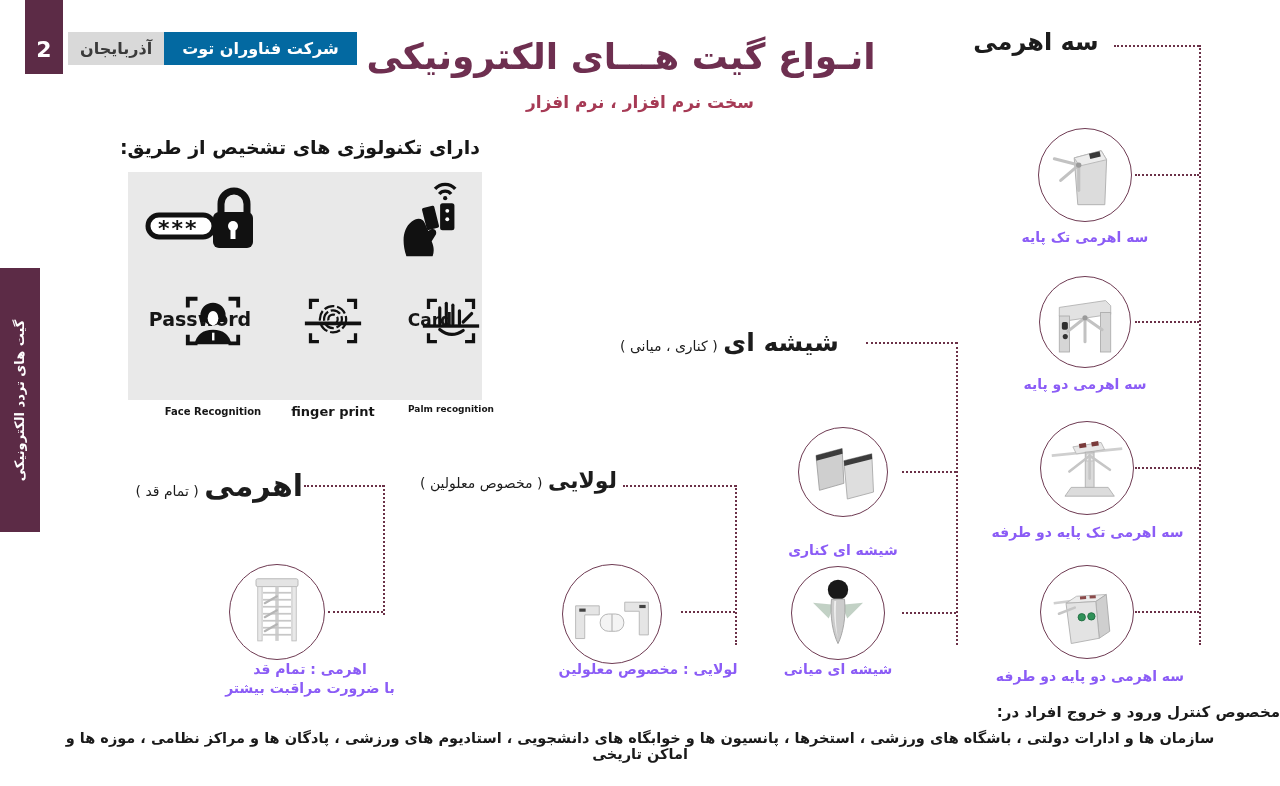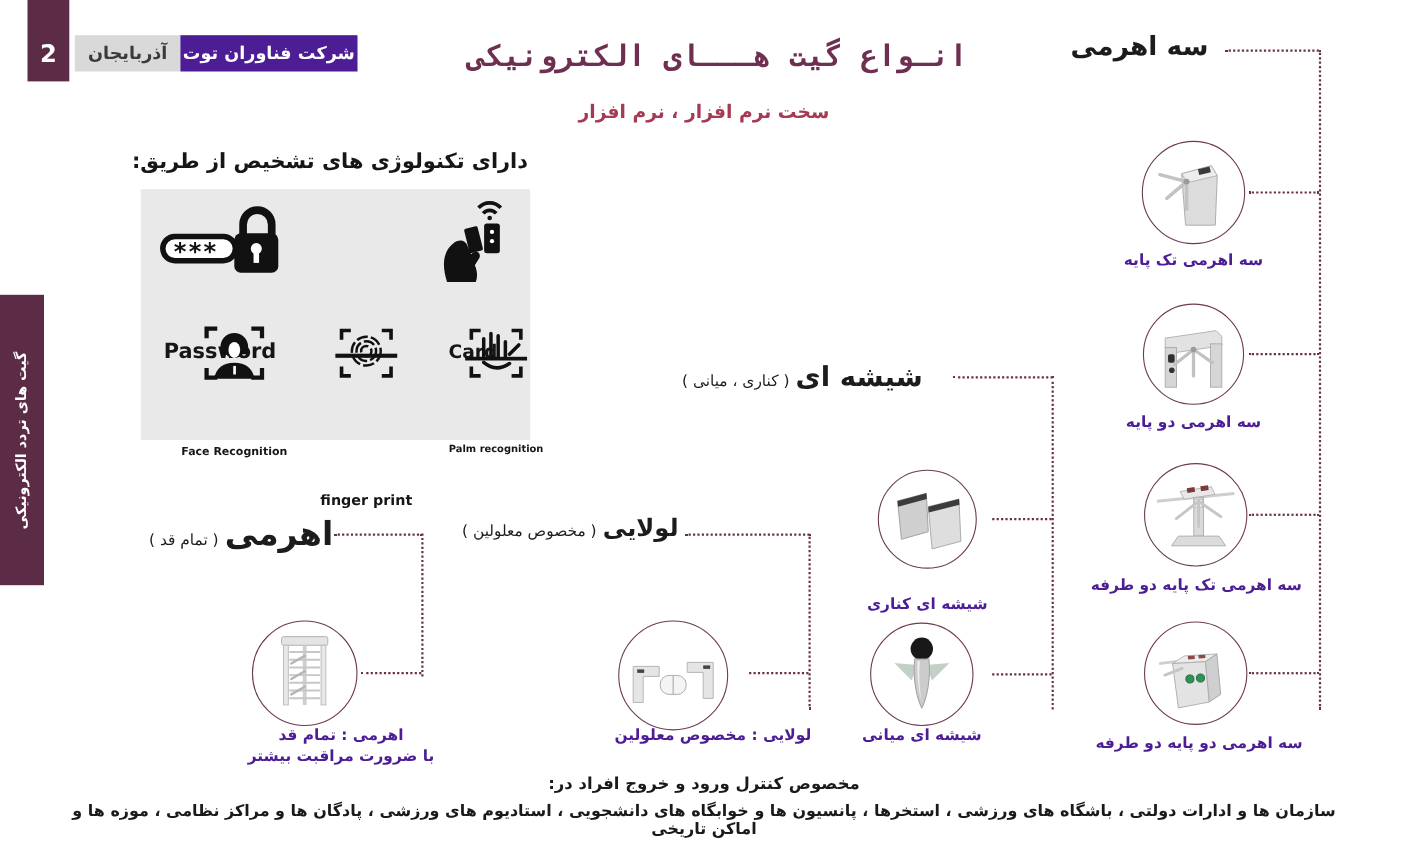--- a/index.html
+++ b/index.html
@@ -5,43 +5,43 @@
   html,body{margin:0;padding:0;background:#fff;}
   body{font-family:"DejaVu Sans",sans-serif;color:#1a1a1a;}
   #canvas{position:relative;width:1280px;height:786px;background:#fff;overflow:hidden;}
   .abs{position:absolute;}
   .rtl{direction:rtl;unicode-bidi:isolate;}
   
   .pagenum{left:25px;top:0;width:38px;height:74px;background:#5c2b46;color:#fff;
            display:flex;align-items:flex-end;justify-content:center;font-size:22px;font-weight:bold;padding-bottom:12px;box-sizing:border-box;}
   .company{left:68px;top:32px;height:33px;display:flex;font-size:16px;font-weight:bold;}
   .company .light{background:#d9d9d9;color:#3a3a3a;display:flex;align-items:center;padding:0 12px;}
-  .company .dark{background:#4c1d95;color:#fff;display:flex;align-items:center;padding:0 2px;}
-  .title{left:372px;top:36px;width:560px;text-align:center;font-size:27px;font-weight:bold;color:#6e2f50;font-family:Liberation Mono, monospace;}
+  .company .dark{background:#0369a1;color:#fff;display:flex;align-items:center;padding:0 18px;}
+  .title{left:341px;top:36px;width:560px;text-align:center;font-size:36px;font-weight:bold;color:#6e2f50;}
   .subtitle{left:360px;top:92px;width:560px;text-align:center;font-size:17px;font-weight:bold;color:#a63a55;}
   
   .sidebar{left:0;top:268px;width:40px;height:264px;background:#5c2b46;display:flex;align-items:center;justify-content:center;}
   .sidebar span{display:block;transform:rotate(-90deg);white-space:nowrap;color:#fff;font-size:13px;font-weight:bold;}
   
   .techhead{left:118px;top:136px;width:364px;text-align:center;font-size:19px;font-weight:bold;color:#161616;}
   .techbox{left:128px;top:172px;width:354px;height:228px;background:#e9e9e9;}
   .tech{position:absolute;display:flex;flex-direction:column;align-items:center;}
   .tech .cap{font-weight:bold;color:#161616;margin-top:48px;}
   
   .hd{font-weight:bold;color:#1c1c1c;white-space:nowrap;}
   .hd .big{font-size:23px;font-weight:bold;}
   .hd .paren{font-size:14px;font-weight:normal;}
   
   .dh{border-top:2px dotted #6b3148;height:0;}
   .dv{border-left:2px dotted #6b3148;width:0;}
   
   .circ{border:1.5px solid #6e3a52;border-radius:50%;background:#fff;display:flex;align-items:center;justify-content:center;box-sizing:border-box;}
-  .cap-fa{font-size:14px;font-weight:bold;color:#4c1d95;text-align:center;white-space:nowrap;}
-  
-  .foot1{left:0;top:703px;width:1280px;text-align:center;font-size:15px;font-weight:bold;}
+  .cap-fa{font-size:14px;font-weight:bold;color:#8b5cf6;text-align:center;white-space:nowrap;}
+  
+  .foot1{left:0;top:703px;width:1280px;font-size:15px;font-weight:bold;}
   .foot2{left:60px;top:730px;width:1160px;text-align:center;font-size:14.5px;font-weight:bold;}
 </style>
 </head>
 <body>
 
 <div id="canvas">
 
   <div class="abs pagenum">2</div>
   <div class="abs company">
     <div class="light rtl">آذربایجان</div>
@@ -99,21 +99,21 @@
         <rect x="52" y="30" width="17" height="32" rx="3" fill="#111"></rect>
         <circle cx="60.5" cy="39" r="2.3" fill="#fff"></circle>
         <circle cx="60.5" cy="49" r="2.3" fill="#fff"></circle>
         <rect x="33" y="34" width="15" height="27" rx="2" fill="#111" transform="rotate(-14 40 47)"></rect>
         <path d="M12 93 C6 75 8 60 18 52 C25 46 32 48 34 54 L38 63 C43 58 49 61 47 67 L42 75 C45 82 45 88 43 93 Z" fill="#111"></path>
       </svg>
     </span>
     <span class="cap" style="font-size:17px;">Card</span>
   </div>
 
-  <div class="tech" style="left:278px;top:292px;width:110px;gap:44px;">
+  <div class="tech" style="left:278px;top:292px;width:110px;">
     <span>
       <svg width="60" height="60" viewBox="0 0 64 64">
         <g fill="none" stroke="#111" stroke-width="3.5">
           <path d="M8 18 V9 H17"></path>
             <path d="M47 9 H56 V18"></path>
             <path d="M56 44 V53 H47"></path>
             <path d="M17 53 H8 V44"></path>
         </g>
         <g fill="none" stroke="#111" stroke-width="2.4" stroke-dasharray="11 3">
           <circle cx="32" cy="29" r="5"></circle>

